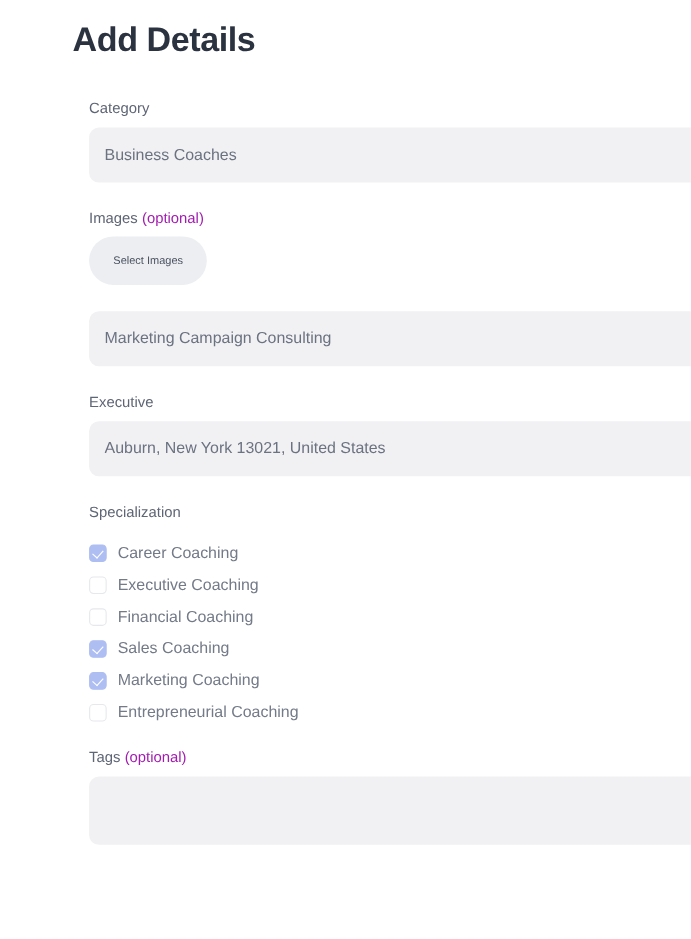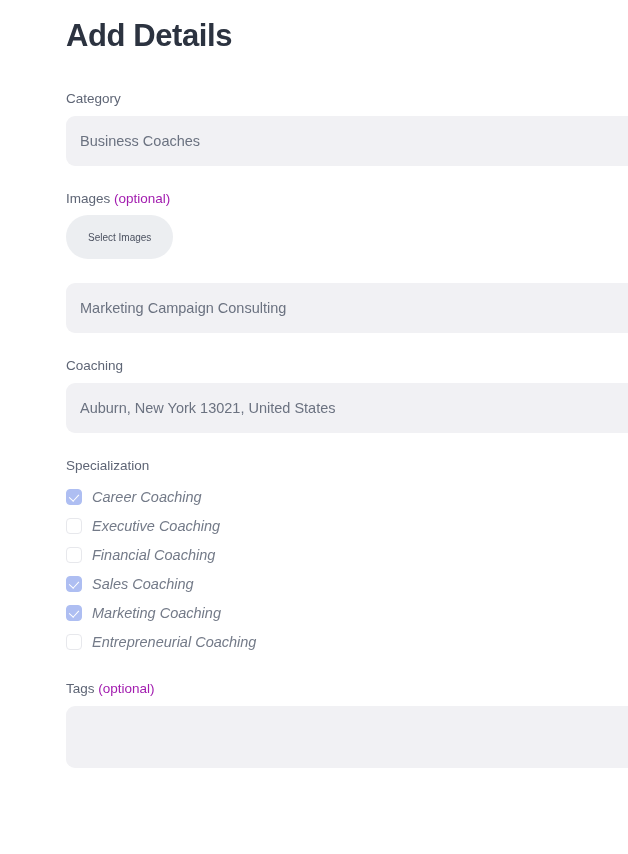--- a/index.html
+++ b/index.html
@@ -29,21 +29,21 @@
   .page-title {
     font-size: 31px;
     font-weight: bold;
     color: #2c3340;
     letter-spacing: -0.4px;
     padding-top: 17px;
     line-height: 1.2;
   }
 
   
-  .field { margin-top: 24px; }
+  .field { margin-top: 24px; margin-left: 15px; }
   .field--category { margin-top: 36px; }
 
   .field-label {
     font-size: 13.5px;
     color: #5e6575;
     line-height: 1.3;
     margin-bottom: 8px;
     white-space: nowrap;
   }
   .optional {
@@ -81,24 +81,23 @@
     font-size: 10px;
     color: #4b5160;
     cursor: pointer;
   }
 
   
   .check-list { margin-top: 2px; }
 
   .check-row {
     display: flex;
-    align-items: center;
+    align-items: flex-end;
     height: 29px;
     cursor: pointer;
-    font-style: italic;
   }
 
   .checkbox {
     position: relative;
     flex: 0 0 auto;
     width: 16px;
     height: 16px;
     border-radius: 4px;
     background: #ffffff;
     border: 1px solid #e7e8ec;
@@ -156,21 +155,21 @@
       <span class="optional">(optional)</span>
     </div>
     <button class="pill-button">Select Images</button>
   </div>
 
   <div class="field">
     <input class="text-input text-input--wide" type="text" value="Marketing Campaign Consulting" style="">
   </div>
 
   <div class="field">
-    <div class="field-label">Coaching</div>
+    <div class="field-label">Executive</div>
     <input class="text-input" type="text" value="Auburn, New York 13021, United States" style="">
   </div>
 
   <div class="field">
     <div class="field-label">Specialization</div>
     <div class="check-list">
 
       <label class="check-row">
         <span class="checkbox checked"></span>
         <span class="check-label">Career Coaching</span>

